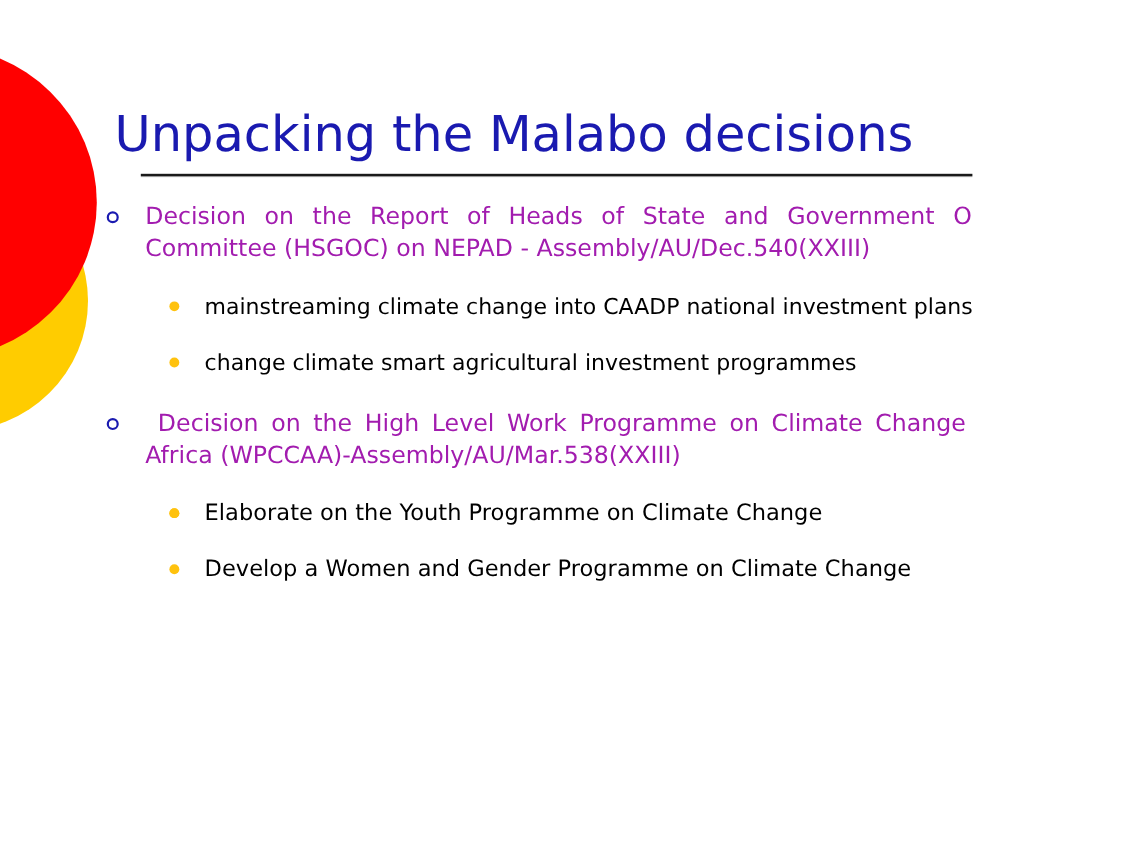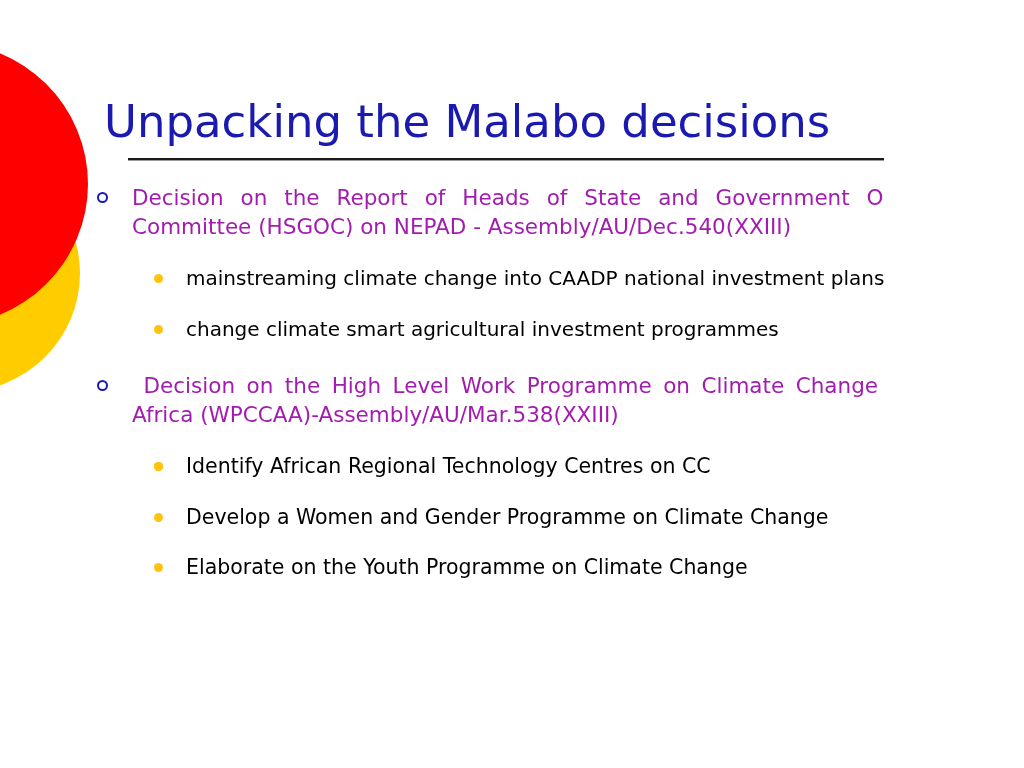--- a/index.html
+++ b/index.html
@@ -190,29 +190,25 @@
     <div class="lvl1">
       <span class="bullet-ring"></span>
       <span class="lvl1-text"> Decision on the High Level Work Programme on Climate Change Action in Africa (WPCCAA)-Assembly/AU/Mar.538(XXIII)</span>
     </div>
     <ul class="lvl2-list">
       <li class="lvl2">
         <span class="bullet-dot"></span>
       </li>
       <li class="lvl2 wide">
         <span class="bullet-dot"></span>
-        <span class="lvl2-text">Identify African Regional Technology Centres on CC</span>
+        <span class="lvl2-text">Elaborate on the Youth Programme on Climate Change</span>
       </li>
       <li class="lvl2 wide">
         <span class="bullet-dot"></span>
         <span class="lvl2-text">Develop a Women and Gender Programme on Climate Change</span>
-      </li>
-      <li class="lvl2 wide">
-        <span class="bullet-dot"></span>
-        <span class="lvl2-text">Elaborate on the Youth Programme on Climate Change</span>
       </li>
     </ul>
 
   </div>
 
   <div class="logo">
     <svg width="96" height="94" viewBox="0 0 96 94" xmlns="http://www.w3.org/2000/svg">
       <path fill="#1E9438" d="M24,8 L30,5 L40,4 L52,5 L62,4 L72,6 L78,10 L80,16 L76,22
         L74,30 L70,36 L68,44 L72,46 L74,52 L70,58 L64,62 L58,68 L54,76 L48,86 L42,90
         L38,86 L36,78 L32,70 L26,62 L20,54 L14,46 L10,36 L8,26 L10,18 L16,12 Z"></path>

